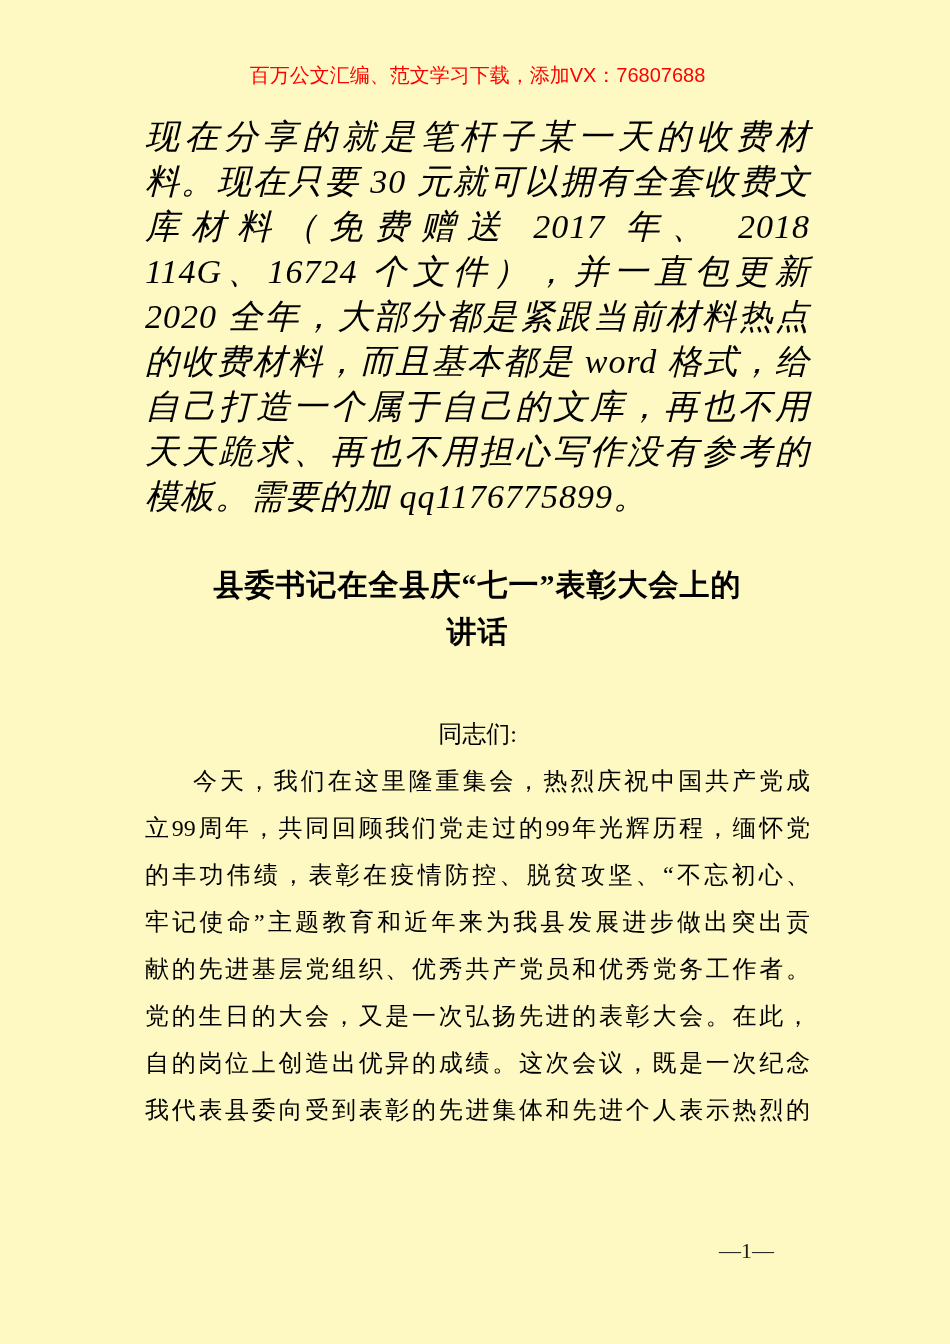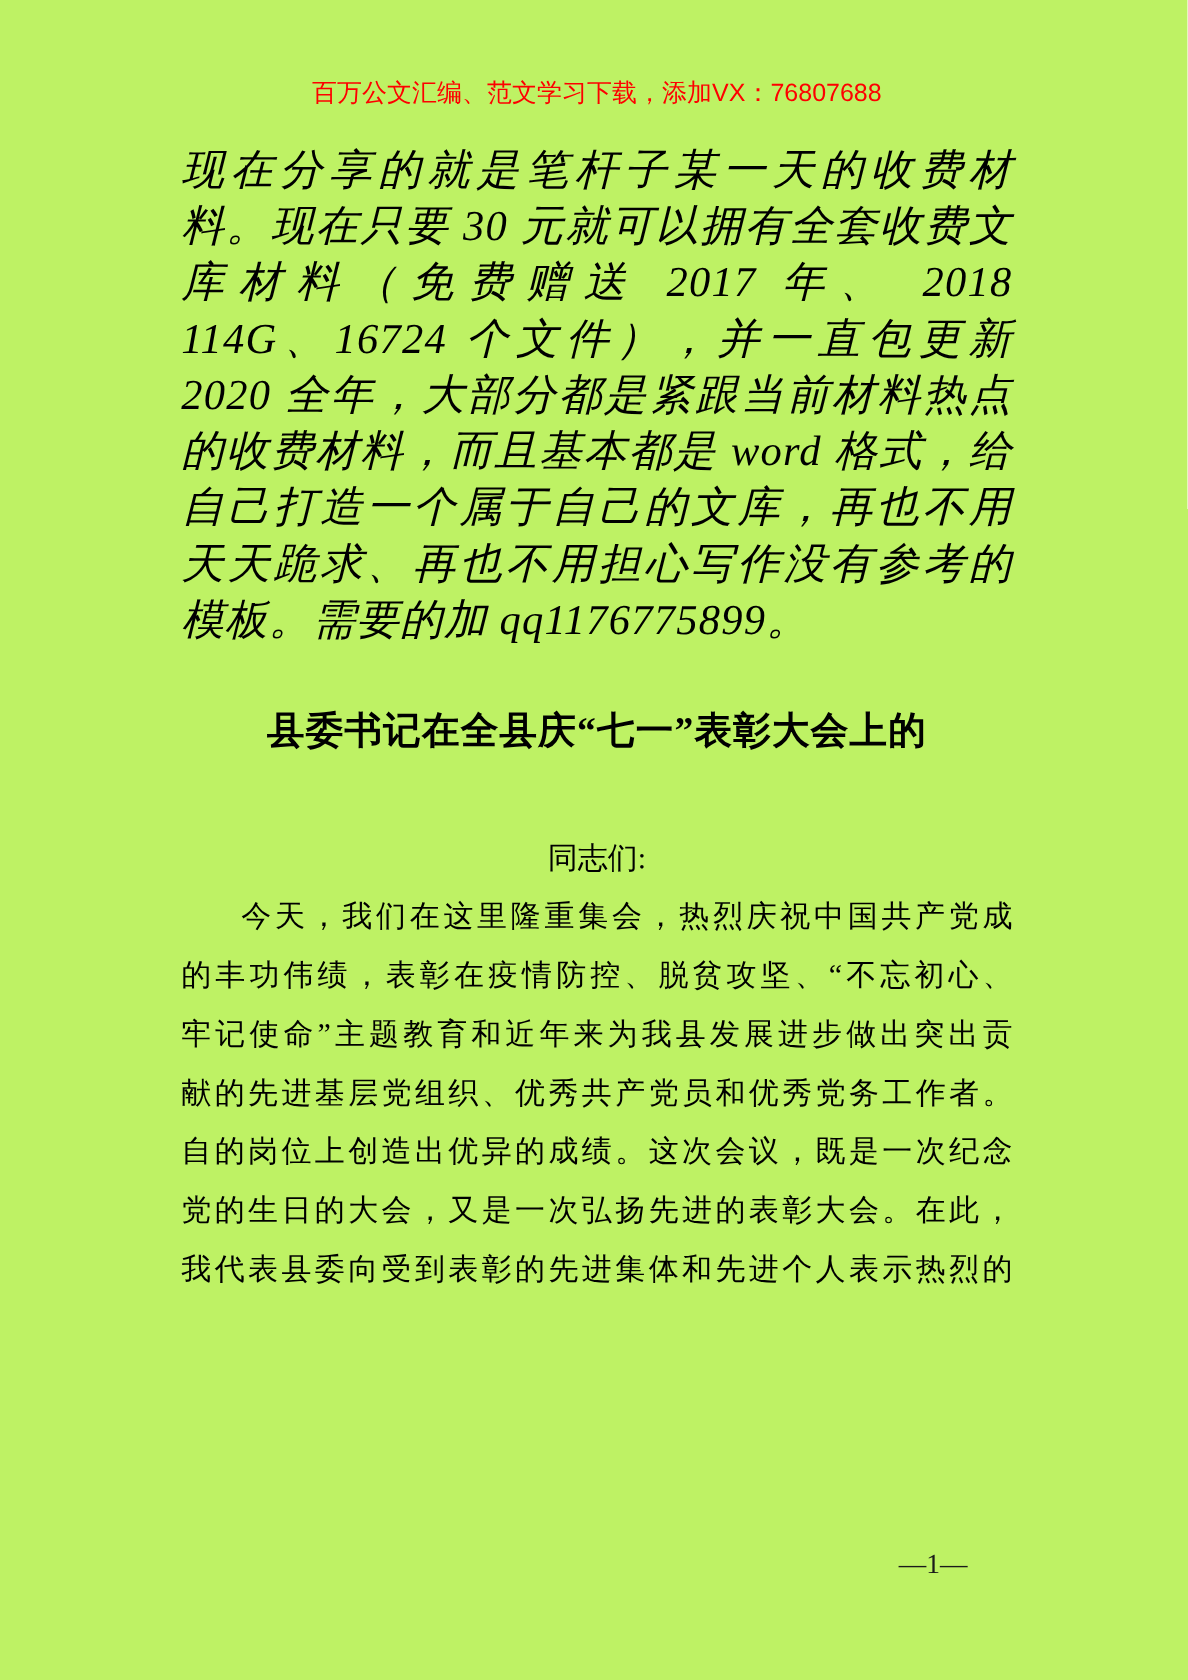--- a/index.html
+++ b/index.html
@@ -7,21 +7,21 @@
     width: 950px; height: 1344px;
     background: #ffffff;
     font-family: "Liberation Serif", "DejaVu Serif", serif;
     color: #000000;
   }
   .page {
     position: relative;
     width: 950px; height: 1344px;
     padding: 62px 140px 0 145px;
     overflow: hidden;
-    background: #bef264;
+    background: #fef9c3;
   }
   .promo-header {
     text-align: center;
     color: #fe0000;
     font-family: "Liberation Sans", "DejaVu Sans", sans-serif;
     font-size: 20px;
     line-height: 26px;
   }
   .promo-paragraph {
     margin-top: 26px;
@@ -90,28 +90,30 @@
     <div class="promo-line">114G、16724 个文件），并一直包更新</div>
     <div class="promo-line">2020 全年，大部分都是紧跟当前材料热点</div>
     <div class="promo-line">的收费材料，而且基本都是 word 格式，给</div>
     <div class="promo-line">自己打造一个属于自己的文库，再也不用</div>
     <div class="promo-line">天天跪求、再也不用担心写作没有参考的</div>
     <div class="promo-line last">模板。需要的加 qq1176775899。</div>
   </div>
 
   <div class="doc-title">
     <div>县委书记在全县庆“七一”表彰大会上的</div>
+    <div>讲话</div>
   </div>
 
   <div class="speech-body">
     <div class="salutation">同志们:</div>
     <div class="body-line indent">今天，我们在这里隆重集会，热烈庆祝中国共产党成</div>
+    <div class="body-line">立99周年，共同回顾我们党走过的99年光辉历程，缅怀党</div>
     <div class="body-line">的丰功伟绩，表彰在疫情防控、脱贫攻坚、“不忘初心、</div>
     <div class="body-line">牢记使命”主题教育和近年来为我县发展进步做出突出贡</div>
     <div class="body-line">献的先进基层党组织、优秀共产党员和优秀党务工作者。</div>
+    <div class="body-line">党的生日的大会，又是一次弘扬先进的表彰大会。在此，</div>
     <div class="body-line">自的岗位上创造出优异的成绩。这次会议，既是一次纪念</div>
-    <div class="body-line">党的生日的大会，又是一次弘扬先进的表彰大会。在此，</div>
     <div class="body-line">我代表县委向受到表彰的先进集体和先进个人表示热烈的</div>
   </div>
 
   <div class="page-number">—1—</div>
 
 </div>
 
 </body></html>

